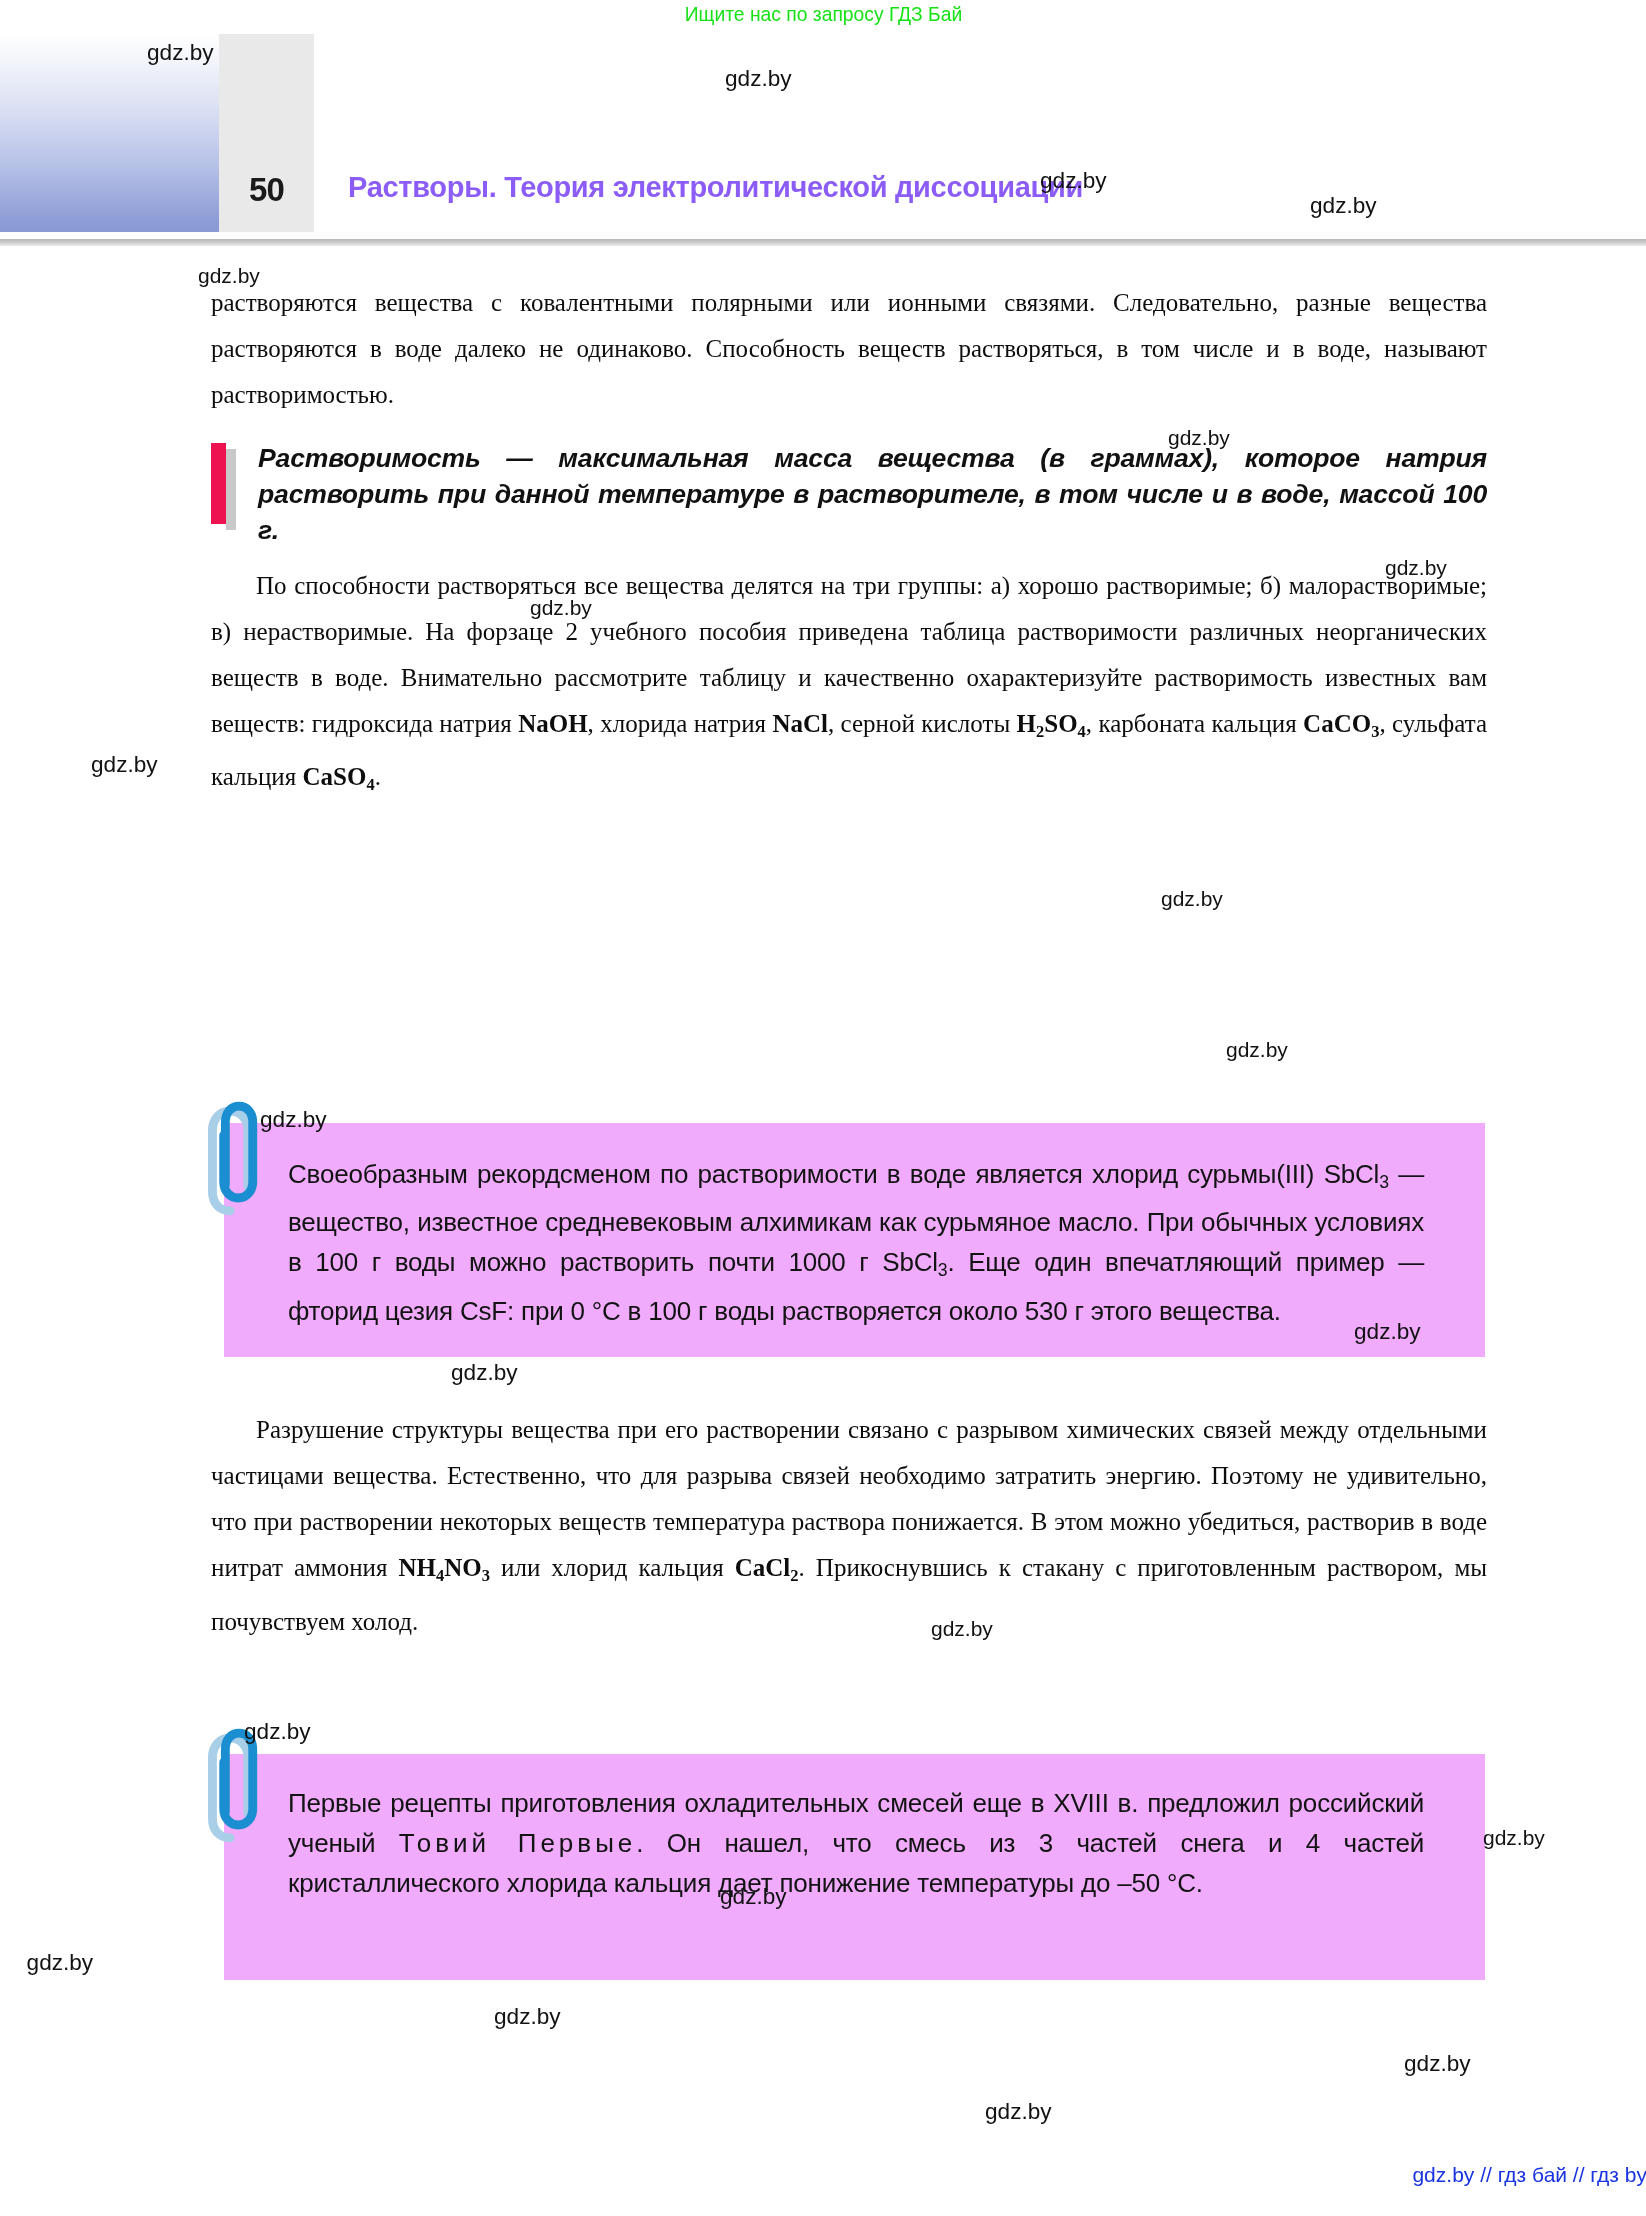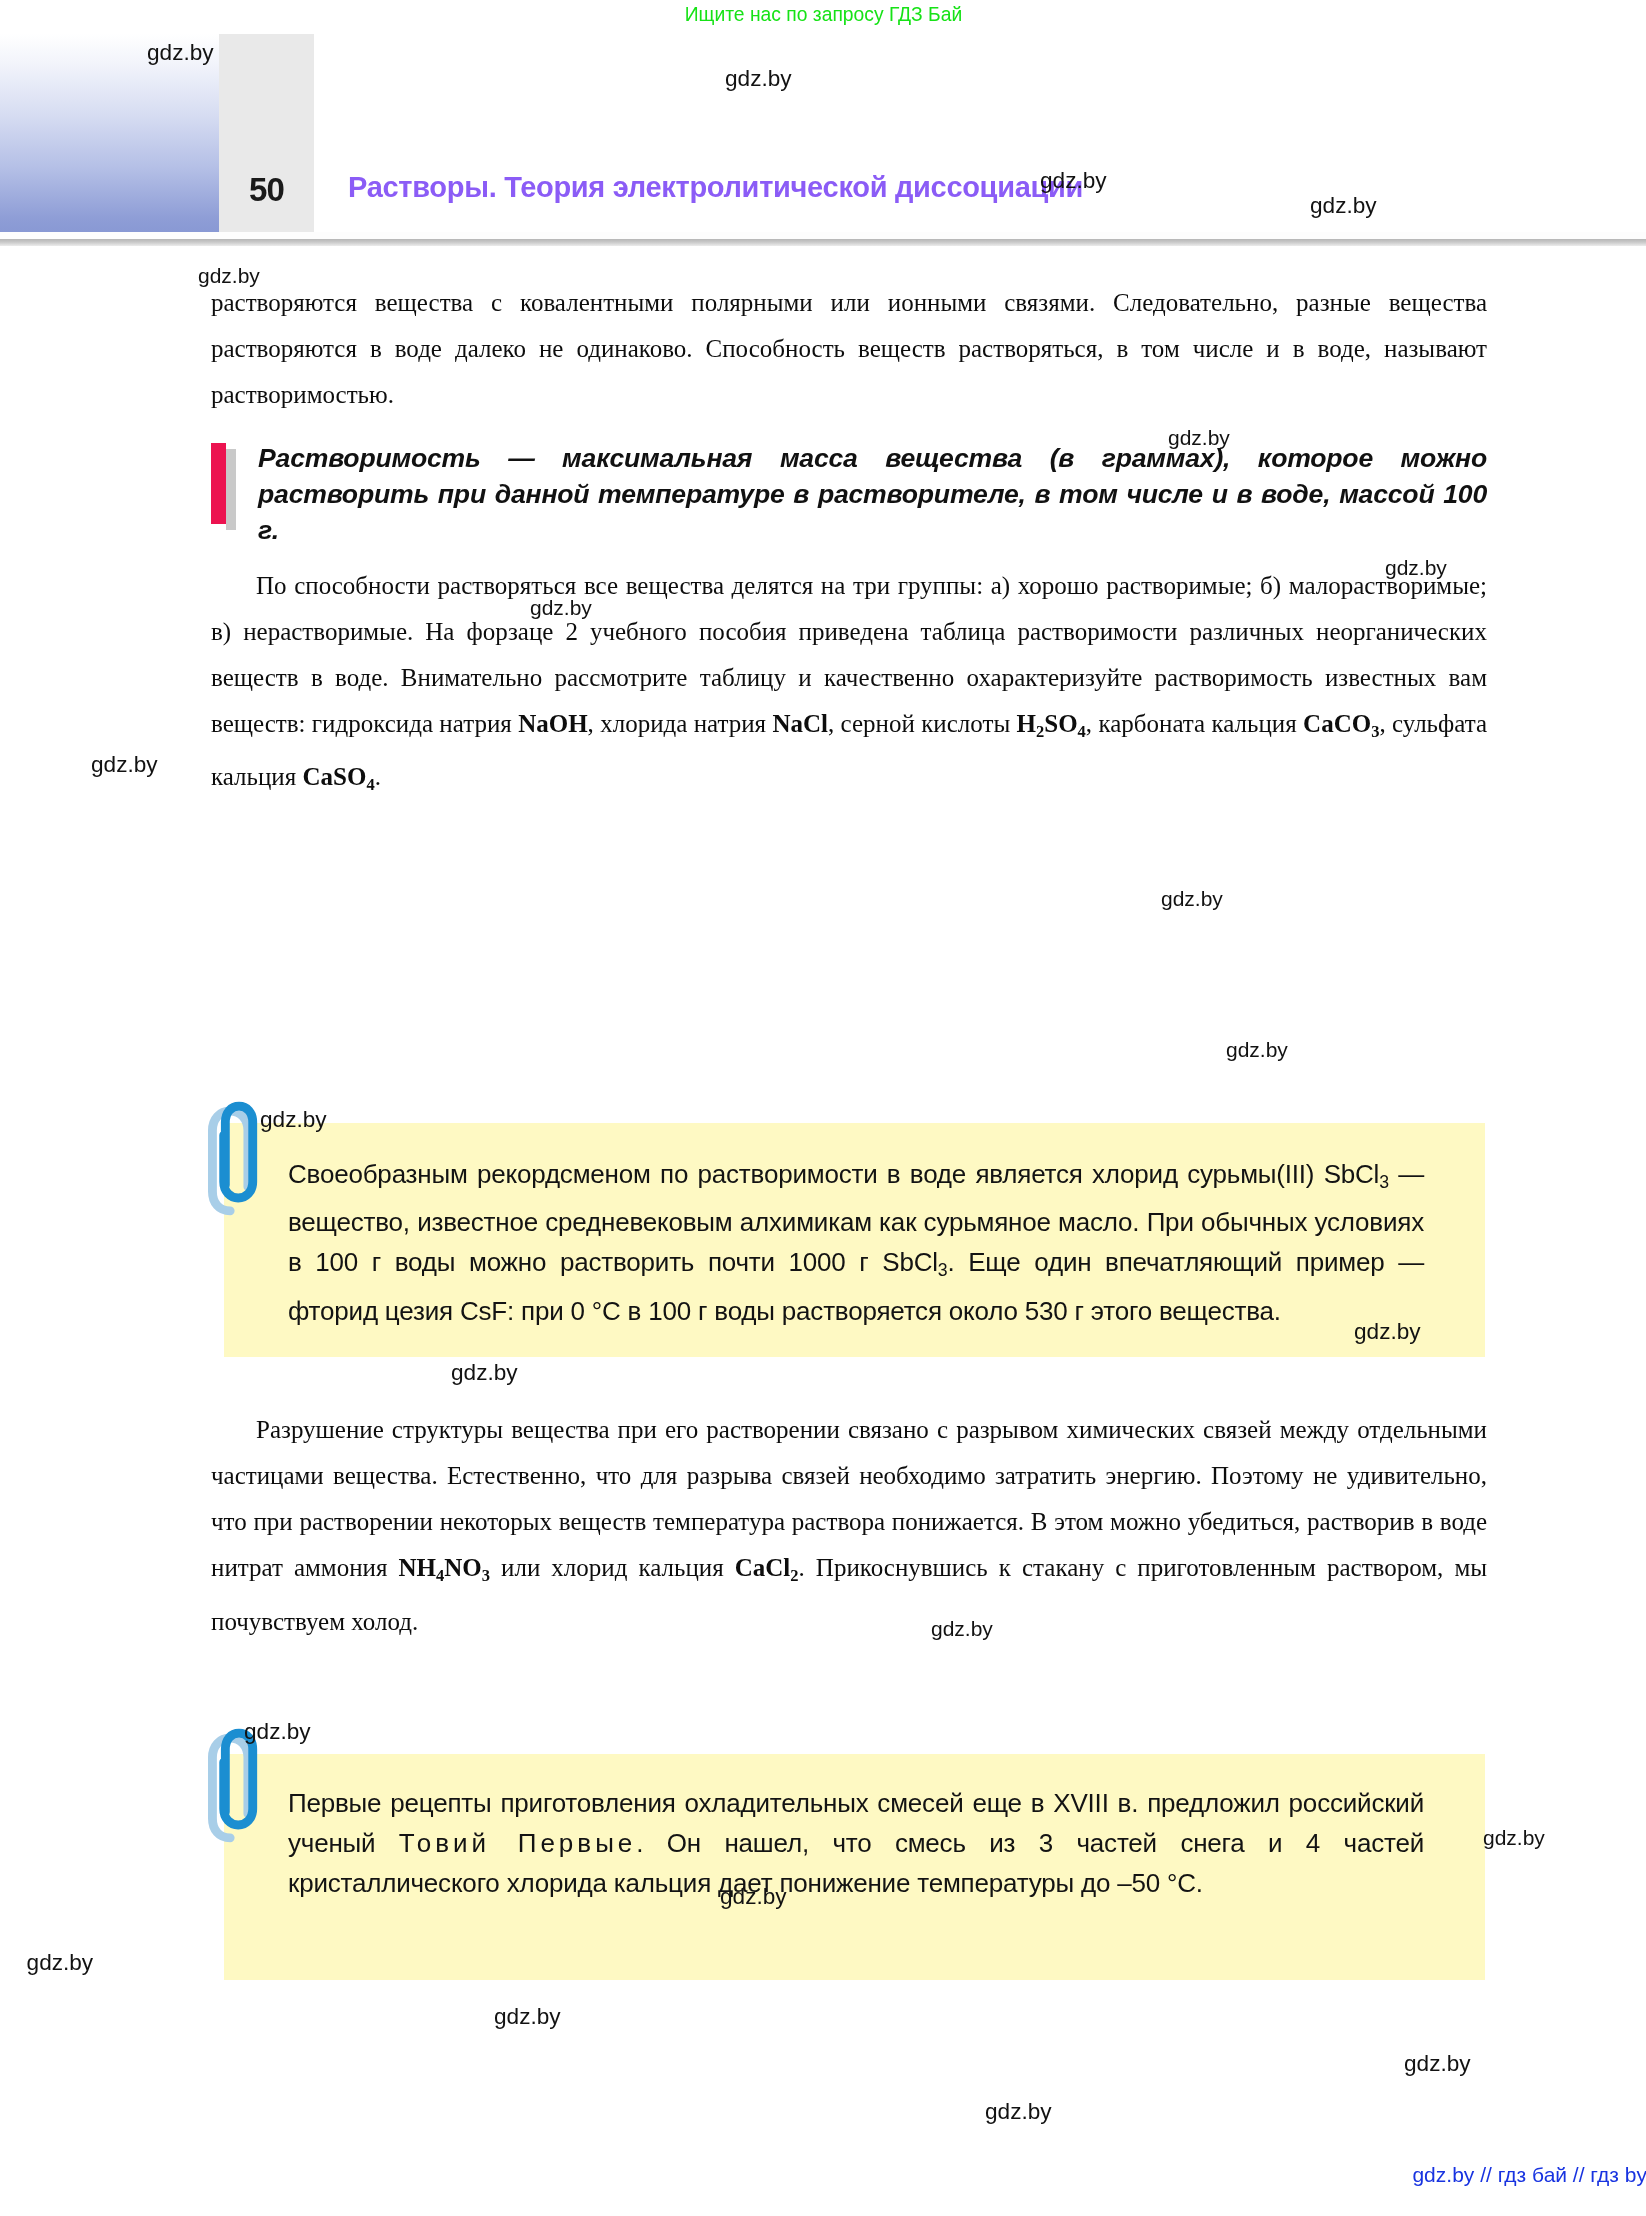--- a/index.html
+++ b/index.html
@@ -149,21 +149,21 @@
     line-height: 36px;
     color: #111111;
     text-align: justify;
     text-justify: inter-word;
     letter-spacing: -0.2px;
   }
 
   
   .note {
     position: absolute;
-    background: #fef9c3;
+    background: #f0abfc;
   }
   .note-text {
     margin: 0;
     font-family: "Liberation Sans", "DejaVu Sans", sans-serif;
     font-size: 26px;
     line-height: 40px;
     color: #131313;
     text-align: justify;
     text-justify: inter-word;
     letter-spacing: -0.2px;
@@ -217,21 +217,21 @@
 <div class="header-rule-light"></div>
 <div class="header-rule"></div>
 
 <div class="content">
 
   <p class="para">растворяются вещества с ковалентными полярными или ионными связями. Следовательно, разные вещества растворяются в воде далеко не одинаково. Способность веществ растворяться, в том числе и в воде, называют растворимостью.</p>
 
   <div class="definition">
     <div class="definition-bar-shadow"></div>
     <div class="definition-bar"></div>
-    <p class="definition-text">Растворимость — максимальная масса вещества (в граммах), которое можно растворить при данной температуре в растворителе, в том числе и в воде, массой 100 г.</p>
+    <p class="definition-text">Растворимость — максимальная масса вещества (в граммах), которое натрия растворить при данной температуре в растворителе, в том числе и в воде, массой 100 г.</p>
   </div>
 
   <p class="para indent"><span>По способности растворяться все вещества делятся на три группы: а) хорошо растворимые; б) малорастворимые; в) нерастворимые. На форзаце 2 учебного пособия приведена таблица растворимости различных неорганических веществ в воде. Внимательно рассмотрите таблицу и качественно охарактеризуйте растворимость известных вам веществ: гидроксида натрия </span><b>NaOH</b><span>, хлорида натрия </span><b>NaCl</b><span>, серной кислоты </span><b><span>H</span><sub>2</sub><span>SO</span><sub>4</sub></b><span>, карбоната кальция </span><b><span>CaCO</span><sub>3</sub></b><span>, сульфата кальция </span><b><span>CaSO</span><sub>4</sub></b><span>.</span></p>
 
 </div>
 
 <div class="note" style="left:224px; top:1123px; width:1261px; height:234px;">
   <p class="note-text" style="position:absolute; left:64px; top:31px; width:1136px;"><span>Своеобразным рекордсменом по растворимости в воде является хлорид сурьмы(III) SbCl</span><sub>3</sub><span> — вещество, известное средневековым алхимикам как сурьмяное масло. При обычных условиях в 100 г воды можно растворить почти 1000 г SbCl</span><sub>3</sub><span>. Еще один впечатляющий пример — фторид цезия CsF: при 0 °C в 100 г воды растворяется около 530 г этого вещества.</span></p>
 </div>
 

